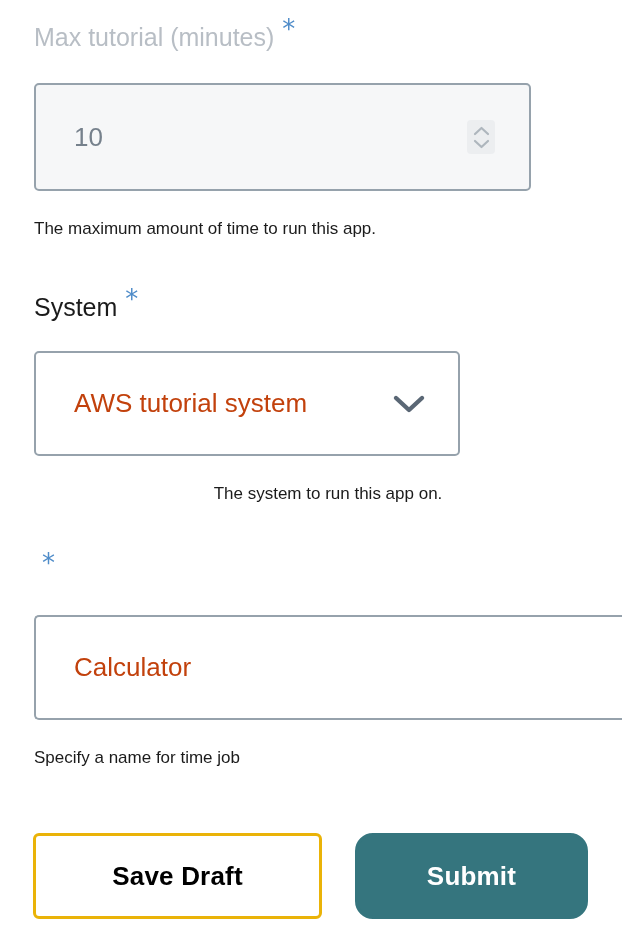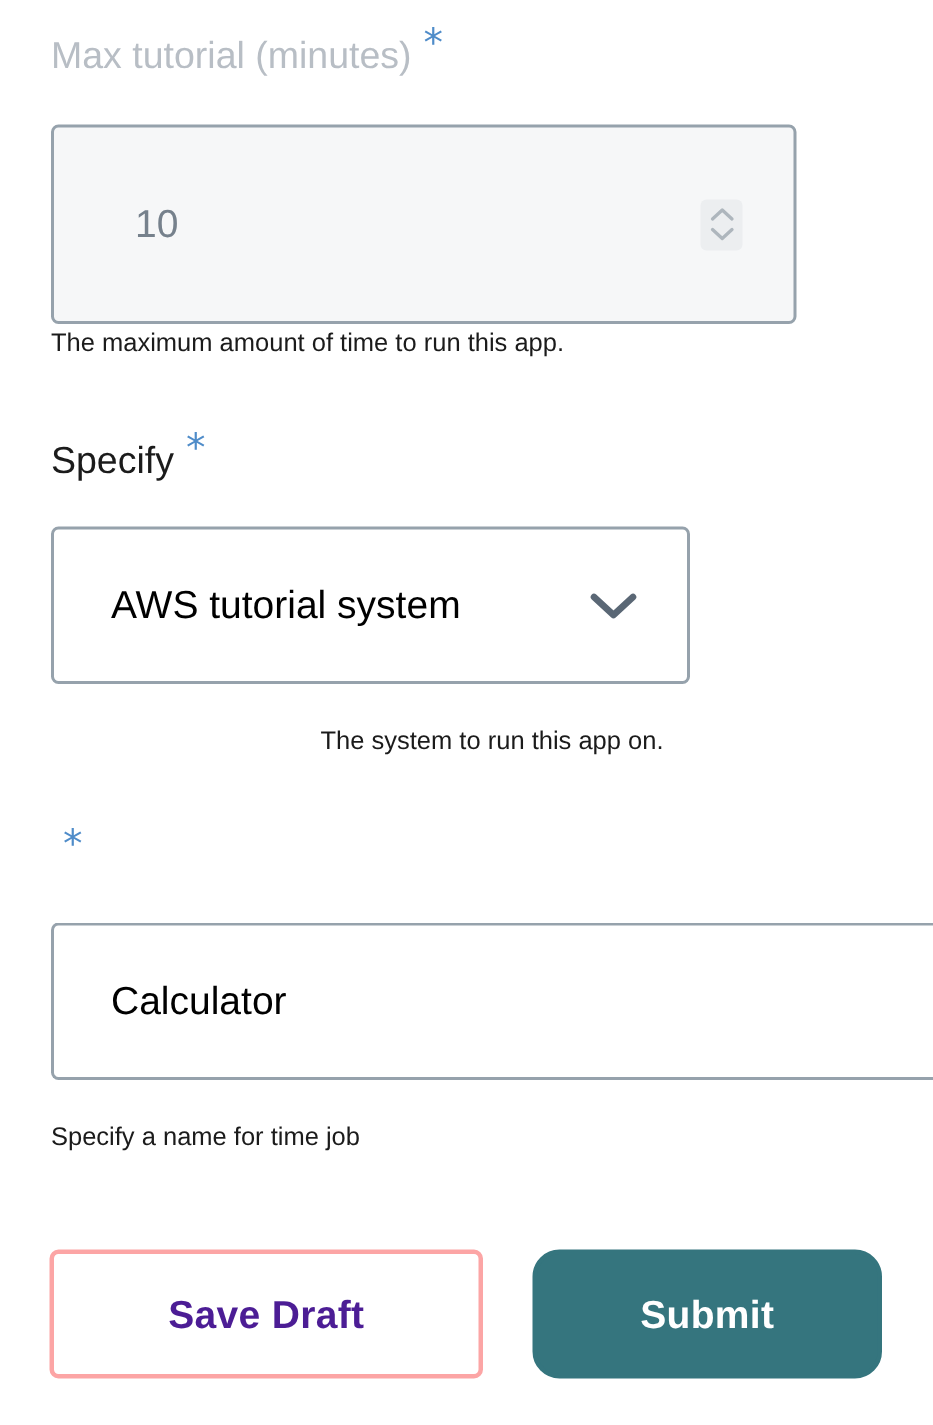--- a/index.html
+++ b/index.html
@@ -67,21 +67,21 @@
     border-radius: 5px;
     background: #ffffff;
     display: flex;
     align-items: center;
   }
   .control.filled {
     background: #f6f7f8;
   }
   .control-value {
     font-size: 26px;
-    color: #000000;
+    color: #c2410c;
     padding-left: 38px;
     white-space: nowrap;
   }
   .control-value.grey {
     color: #76818c;
   }
 
   
   .spinner {
     position: absolute;
@@ -123,60 +123,60 @@
     align-items: center;
     justify-content: center;
     font-size: 26px;
     font-weight: bold;
     letter-spacing: 0.2px;
     cursor: pointer;
     user-select: none;
   }
   .btn-secondary {
     background: #ffffff;
-    border: 3px solid #fca5a5;
-    color: #4c1d95;
+    border: 3px solid #eab308;
+    color: #000000;
   }
   .btn-primary {
     background: #35757e;
     border: 3px solid #35757e;
     color: #ffffff;
   }
 </style>
 </head>
 <body>
 
 <div class="page">
 
   <div class="field" style="top:22px;">
     <div class="field-label muted">
       <span>Max tutorial (minutes)</span>
       <span class="req-star">*</span>
     </div>
   </div>
 
-  <div class="control filled" style="left:34px; top:83px; width:497px; height:133px;padding-left:16px;">
+  <div class="control filled" style="left:34px; top:83px; width:497px; height:108px;">
     <span class="control-value grey">10</span>
     <span class="spinner">
       <svg width="17" height="10" viewBox="0 0 17 10">
         <path d="M2 8 L8.5 2 L15 8" fill="none" stroke="#aeb6bd" stroke-width="2.2" stroke-linecap="round" stroke-linejoin="round"></path>
       </svg>
       <svg width="17" height="10" viewBox="0 0 17 10">
         <path d="M2 2 L8.5 8 L15 2" fill="none" stroke="#aeb6bd" stroke-width="2.2" stroke-linecap="round" stroke-linejoin="round"></path>
       </svg>
     </span>
   </div>
 
   <div class="field" style="top:216px;">
     <div class="help-text">The maximum amount of time to run this app.</div>
   </div>
 
   <div class="field" style="top:292px;">
     <div class="field-label">
-      <span>Specify</span>
+      <span>System</span>
       <span class="req-star">*</span>
     </div>
   </div>
 
   <div class="control" style="left:34px; top:351px; width:426px; height:105px;">
     <span class="control-value">AWS tutorial system</span>
     <span class="select-chevron">
       <svg width="34" height="22" viewBox="0 0 34 22">
         <path d="M4 5 L17 17 L30 5" fill="none" stroke="#5a6775" stroke-width="4.4" stroke-linecap="round" stroke-linejoin="round"></path>
       </svg>

